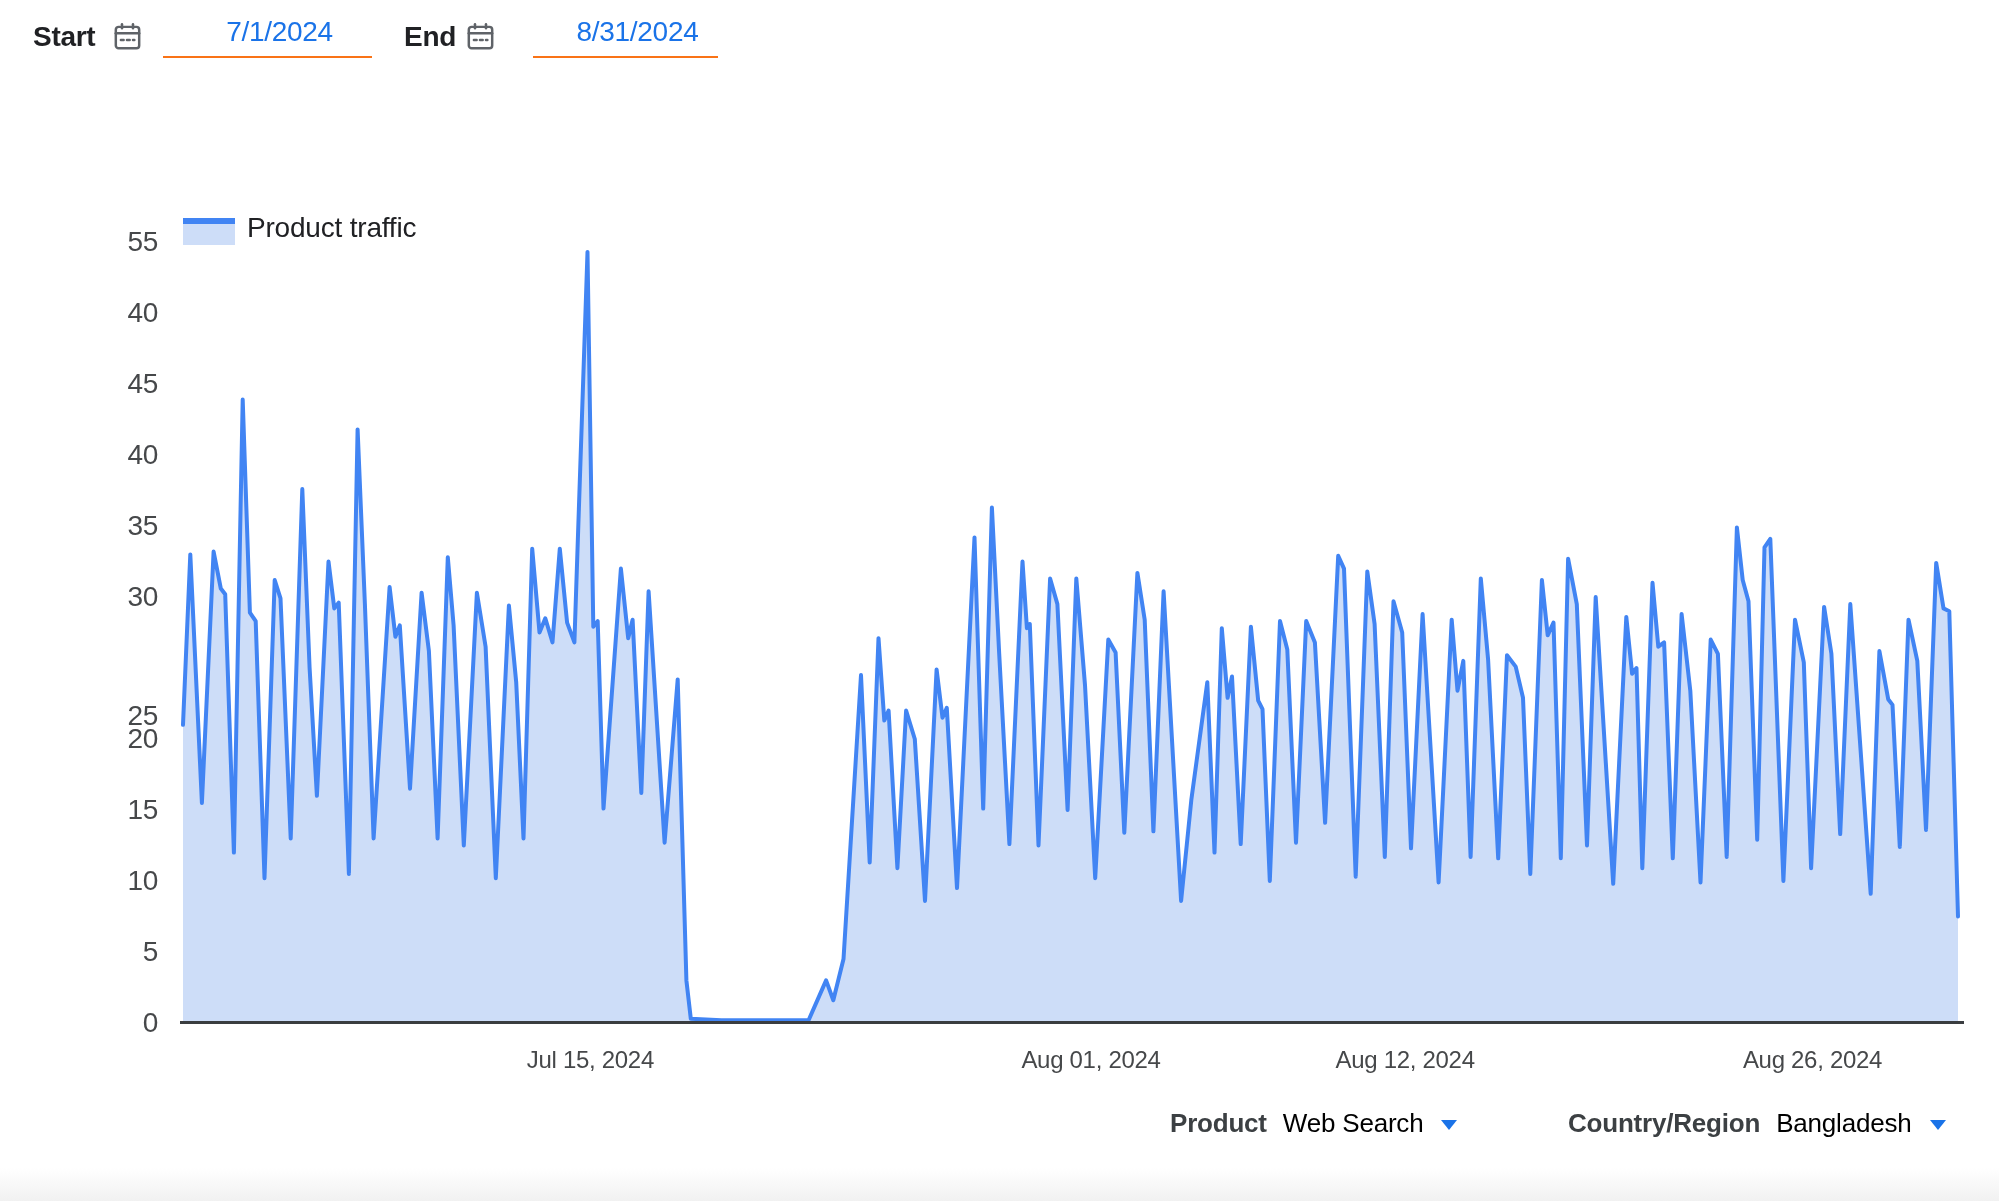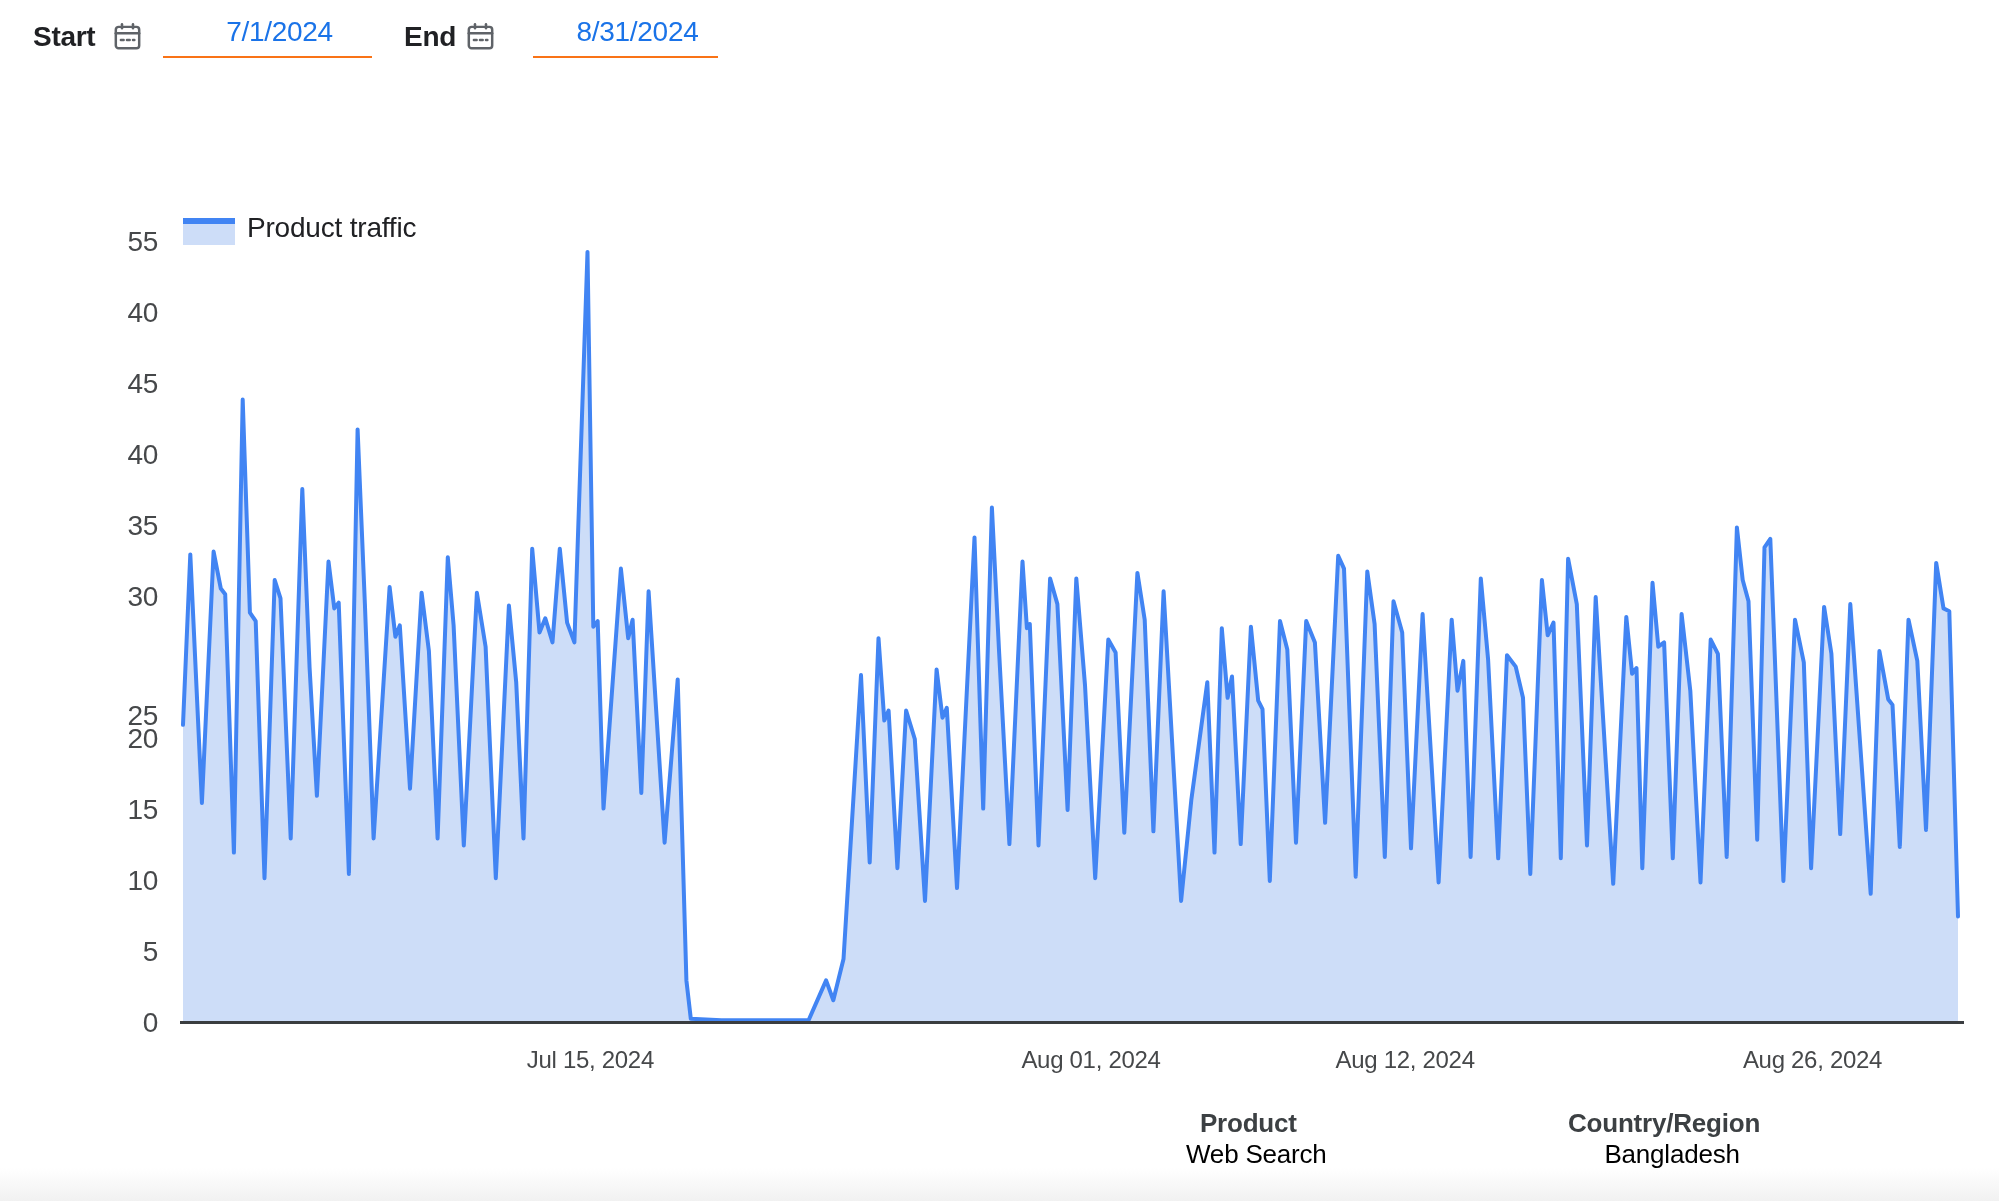--- a/index.html
+++ b/index.html
@@ -23,21 +23,21 @@
   
   .legend{position:absolute;left:183px;top:170px;display:flex;align-items:center;margin-top:40px;}
   .lg-swatch{width:52px;height:21px;margin-top:8px;background:#cdddf8;border-top:6px solid #4184f3;}
   .lg-text{margin-left:12px;font-size:28px;color:#202124;letter-spacing:-0.2px;}
   
   #plot-svg{position:absolute;left:183px;top:242px;width:1775px;height:781px;overflow:visible;}
   .ytick{position:absolute;left:50px;width:108px;text-align:right;font-size:28px;color:#46484a;line-height:34px;letter-spacing:-0.3px;}
   .xtick{position:absolute;width:240px;text-align:center;font-size:24px;color:#46484a;line-height:34px;top:1043px;letter-spacing:-0.3px;}
   .axisline{position:absolute;left:180px;top:1021px;width:1784px;height:3px;background:#3a3d40;}
   
-  .selgroup{position:absolute;top:1108px;display:flex;align-items:center;font-size:26px;letter-spacing:-0.2px;flex-direction:column;}
+  .selgroup{position:absolute;top:1108px;display:flex;align-items:center;font-size:26px;letter-spacing:-0.2px;}
   #product-group{left:1170px;}
   #region-group{left:1568px;}
   .sel-label{color:#3c4043;font-weight:bold;}
   .sel-value{color:#000000;margin-left:16px;}
   .caret{width:0;height:0;border-left:8px solid transparent;border-right:8px solid transparent;
          border-top:10px solid #1a73e8;margin-left:18px;margin-top:3px;}
   
   .bottom-fade{position:absolute;left:0;top:1168px;width:1999px;height:33px;
     background:linear-gradient(to bottom,#ffffff 0%,#f1f1f1 100%);}
 </style>

